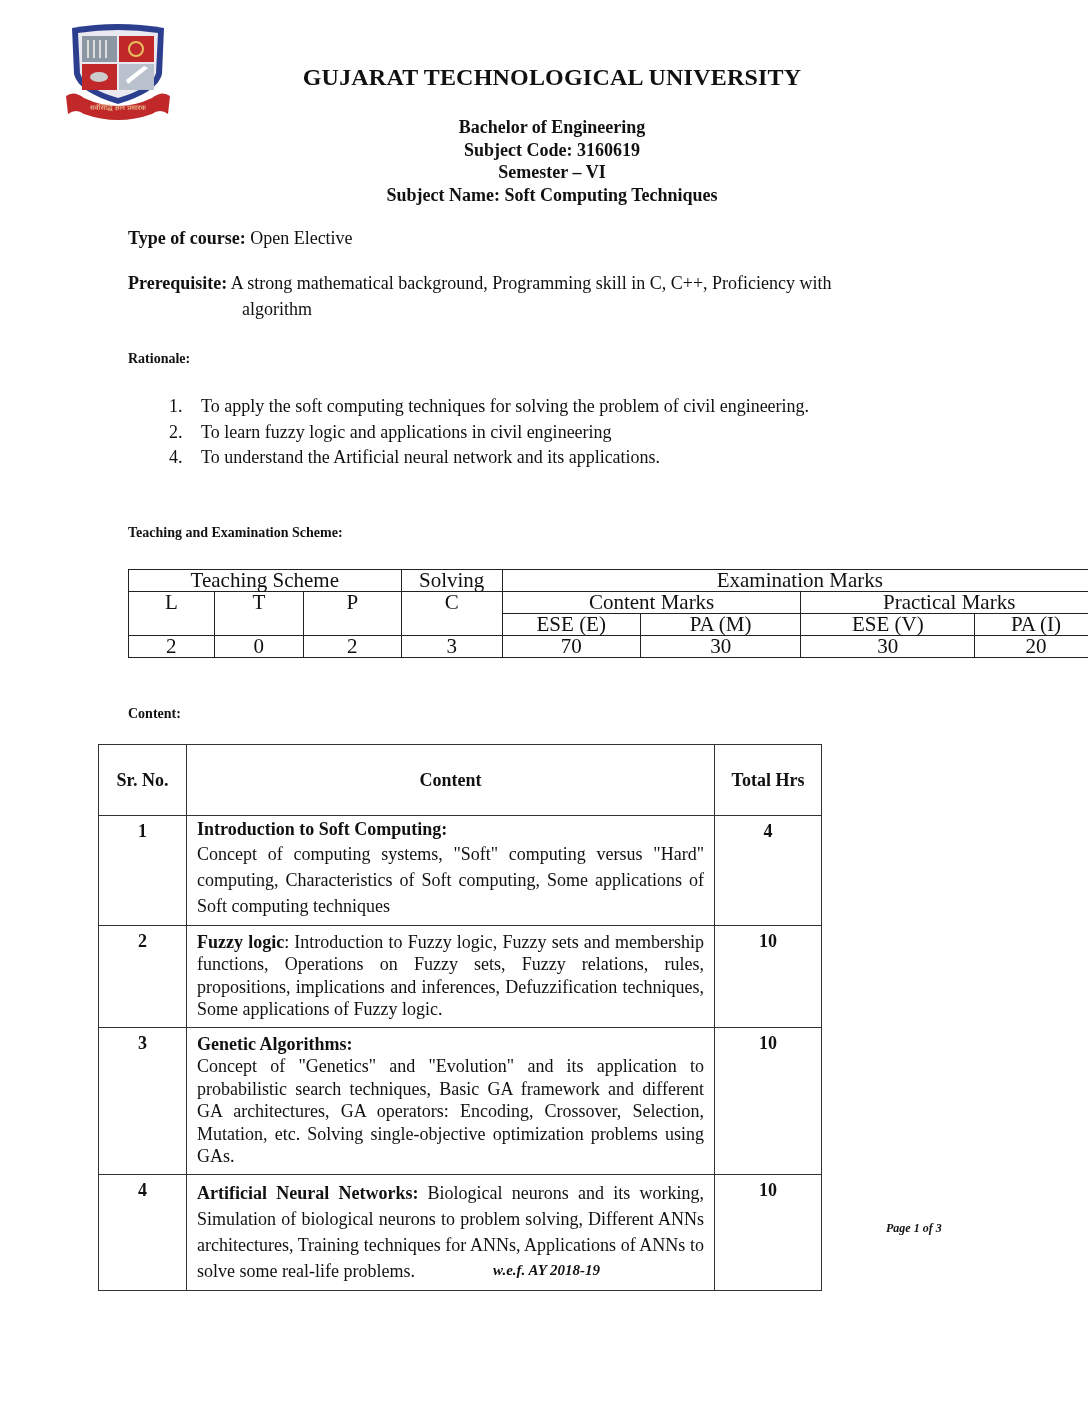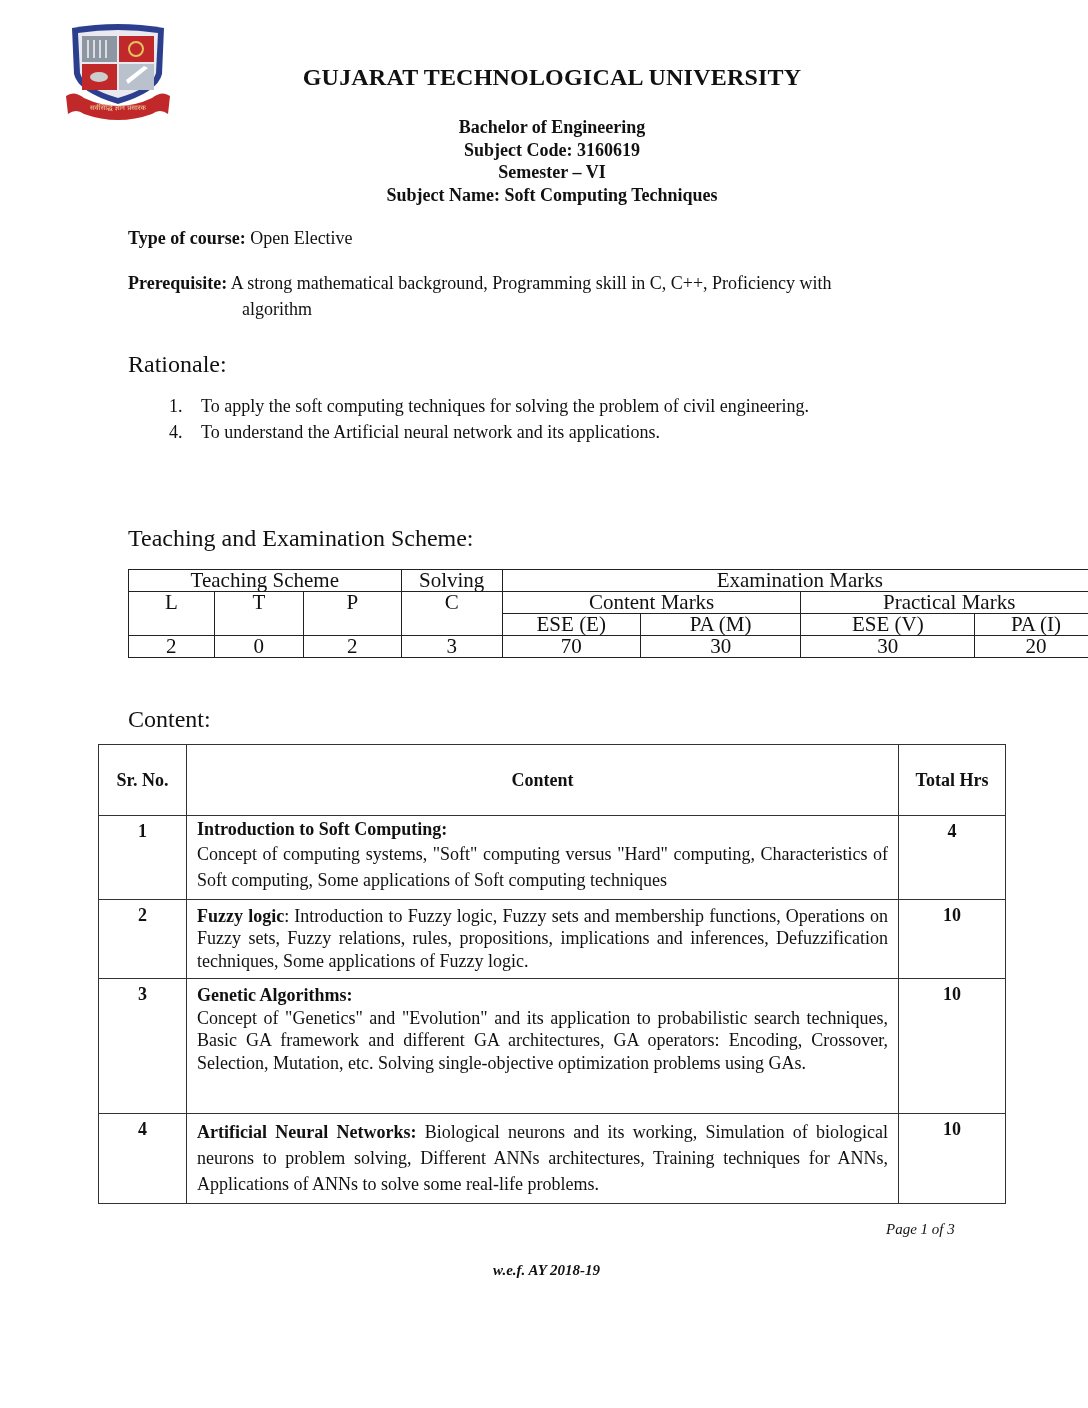--- a/index.html
+++ b/index.html
@@ -8,36 +8,36 @@
     font-family: "Liberation Serif", "DejaVu Serif", serif; color: #111;
   }
   .abs { position: absolute; }
   .logo { left: 64px; top: 22px; width: 108px; height: 100px; }
   .univ-title { left: 0; width: 1100px; top: 64px; text-align: center; font-weight: bold; font-size: 24px; letter-spacing: 0.2px; padding-left: 2px; }
   .sub-head { left: 0; width: 1104px; text-align: center; font-weight: bold; font-size: 18px; line-height: 22.5px; top: 116px; }
   .sub-head div { white-space: nowrap; }
   .meta-line { left: 128px; font-size: 18px; white-space: nowrap; }
   .meta-line b { font-weight: bold; }
   .prereq-cont { left: 242px; font-size: 18px; }
-  .section-head { left: 128px; font-weight: normal; font-size: 24px; }
+  .section-head { left: 128px; font-weight: bold; font-size: 14px; }
   .rationale-list { left: 160px; top: 394px; font-size: 18px; line-height: 25.7px; margin: 0; padding: 0; list-style: none; }
   .rationale-list li { white-space: nowrap; margin-left: 9px; }
   .rationale-list .num { display: inline-block; width: 32px; }
   table { border-collapse: collapse; }
   .scheme { left: 128px; top: 569px; width: 1083px; font-size: 21px; font-family: Liberation Serif, serif; }
   .scheme td { border: 1.5px solid #222; text-align: center; padding: 0; height: 21px; line-height: 21px; }
-  .content-tbl { left: 98px; top: 744px; width: 908px; font-size: 18px; }
+  .content-tbl { left: 98px; top: 744px; width: 724px; font-size: 18px; }
   .content-tbl td, .content-tbl th { border: 1.5px solid #333; vertical-align: top; }
   .content-tbl th { font-weight: bold; height: 68px; vertical-align: middle; }
   .c-sr { width: 85px; text-align: center; font-weight: bold; padding-top: 5px; }
   .c-hrs { width: 104px; text-align: center; font-weight: bold; padding-top: 5px; }
   .c-body { padding: 5px 10px 6px 10px; text-align: justify; line-height: 22.5px; }
   .c-body .topic { font-weight: bold; }
   .c-body p { margin: 0; }
-  .footer-page { left: 886px; top: 1221px; font-style: italic; font-weight: normal; font-size: 15px; }
+  .footer-page { left: 886px; top: 1221px; font-style: italic; font-weight: bold; font-size: 12px; }
   .footer-wef { left: 493px; top: 1262px; font-style: italic; font-weight: bold; font-size: 15px; }
 </style>
 </head>
 <body>
 
 <div class="abs logo">
   <svg width="108" height="100" viewBox="0 0 108 100">
     <path d="M8 6 Q54 -2 100 6 L98 52 Q94 70 54 82 Q14 70 10 52 Z" fill="#2c3f8f"></path>
     <path d="M14 11 Q54 5 94 11 L92 51 Q88 66 54 76 Q20 66 16 51 Z" fill="#e9e9ef"></path>
     <rect x="18" y="14" width="35" height="26" fill="#8d97a3"></rect>
@@ -75,20 +75,21 @@
 <div class="abs meta-line" style="top:273px;">
   <b>Prerequisite:</b>
   <span>A strong mathematical background, Programming skill in C, C++, Proficiency with</span>
 </div>
 <div class="abs prereq-cont" style="top:299px;">algorithm</div>
 
 <div class="abs section-head" style="top:351px;">Rationale:</div>
 
 <ol class="abs rationale-list">
   <li><span class="num">1.</span><span>To apply the soft computing techniques for solving the problem of civil engineering.</span></li>
+  <li><span class="num">2.</span><span>To learn fuzzy logic and applications in civil engineering</span></li>
   <li><span class="num">4.</span><span>To understand the Artificial neural network and its applications.</span></li>
 </ol>
 
 <div class="abs section-head" style="top:525px;">Teaching and Examination Scheme:</div>
 
 <table class="abs scheme">
   <colgroup>
     <col style="width:72px">
       <col style="width:75px">
       <col style="width:82px">

